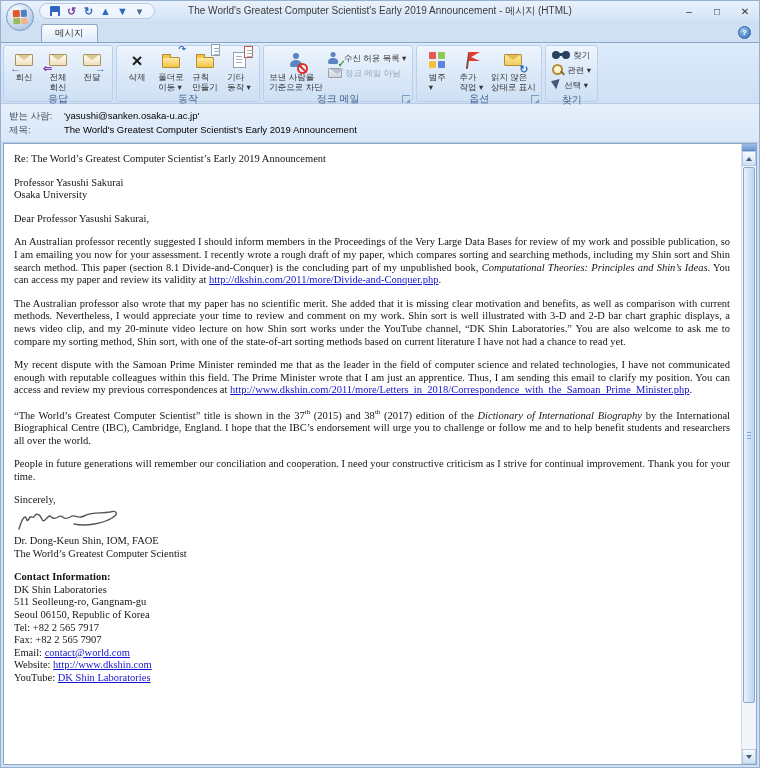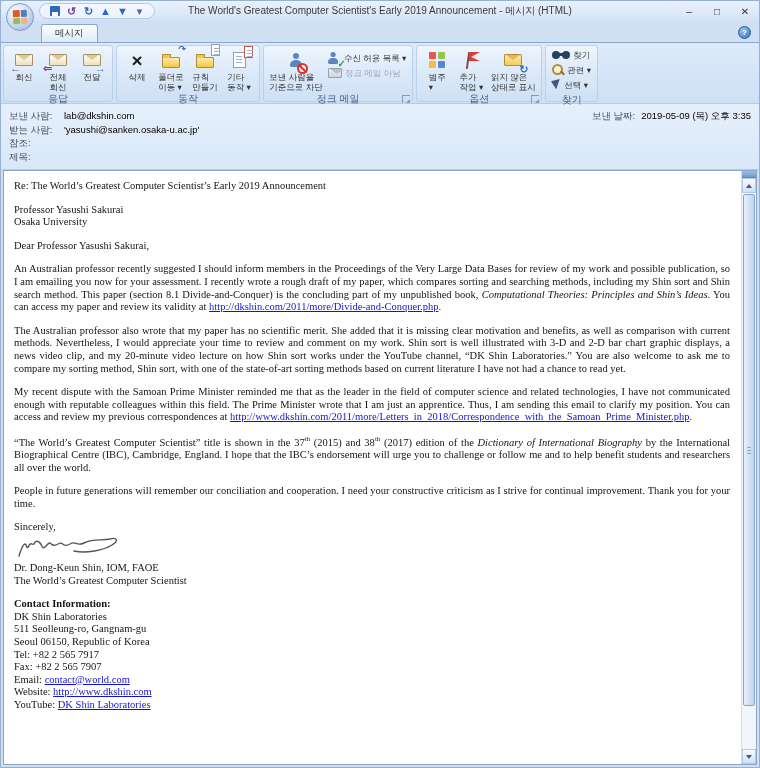--- a/index.html
+++ b/index.html
@@ -330,36 +330,26 @@
             <span>선택 ▾</span>
           </div>
         </div>
       </div>
       <div class="rgroup-footer">찾기</div>
     </div>
   </div>
 
   <div class="msgheader">
     <div class="hrow">
-      <span class="hlabel">보낸 사람:</span>
-      <span class="hvalue">lab@dkshin.com</span>
-      <span class="hspacer"></span>
-      <span class="hsent-label">보낸 날짜:</span>
-      <span class="hvalue">2019-05-09 (목) 오후 3:35</span>
-    </div>
-    <div class="hrow">
       <span class="hlabel">받는 사람:</span>
       <span class="hvalue">'yasushi@sanken.osaka-u.ac.jp'</span>
     </div>
     <div class="hrow">
-      <span class="hlabel">참조:</span>
-      <span class="hvalue"></span>
-    </div>
-    <div class="hrow">
       <span class="hlabel">제목:</span>
+      <span class="hvalue">The World's Greatest Computer Scientist's Early 2019 Announcement</span>
     </div>
   </div>
 
   <div class="mailbody">
     <div class="mailtext">
         <div class="para"><span class="">Re: The World’s Greatest Computer Scientist’s Early 2019 Announcement</span></div>
         <div class="para"><span class="">Professor Yasushi Sakurai
 Osaka University</span></div>
         <div class="para"><span class="">Dear Professor Yasushi Sakurai,</span></div>
         <div class="para"><span class="">An Australian professor recently suggested I should inform members in the Proceedings of the Very Large Data Bases for review of my work and possible publication, so I am emailing you now for your assessment. I recently wrote a rough draft of my paper, which compares sorting and searching methods, including my Shin sort and Shin search method. This paper (section 8.1 Divide-and-Conquer) is the concluding part of my unpublished book, </span><span class="i">Computational Theories: Principles and Shin’s Ideas</span><span class="">. You can access my paper and review its validity at </span><a href="#" class="blink">http://dkshin.com/2011/more/Divide-and-Conquer.php</a><span class="">.</span></div>

